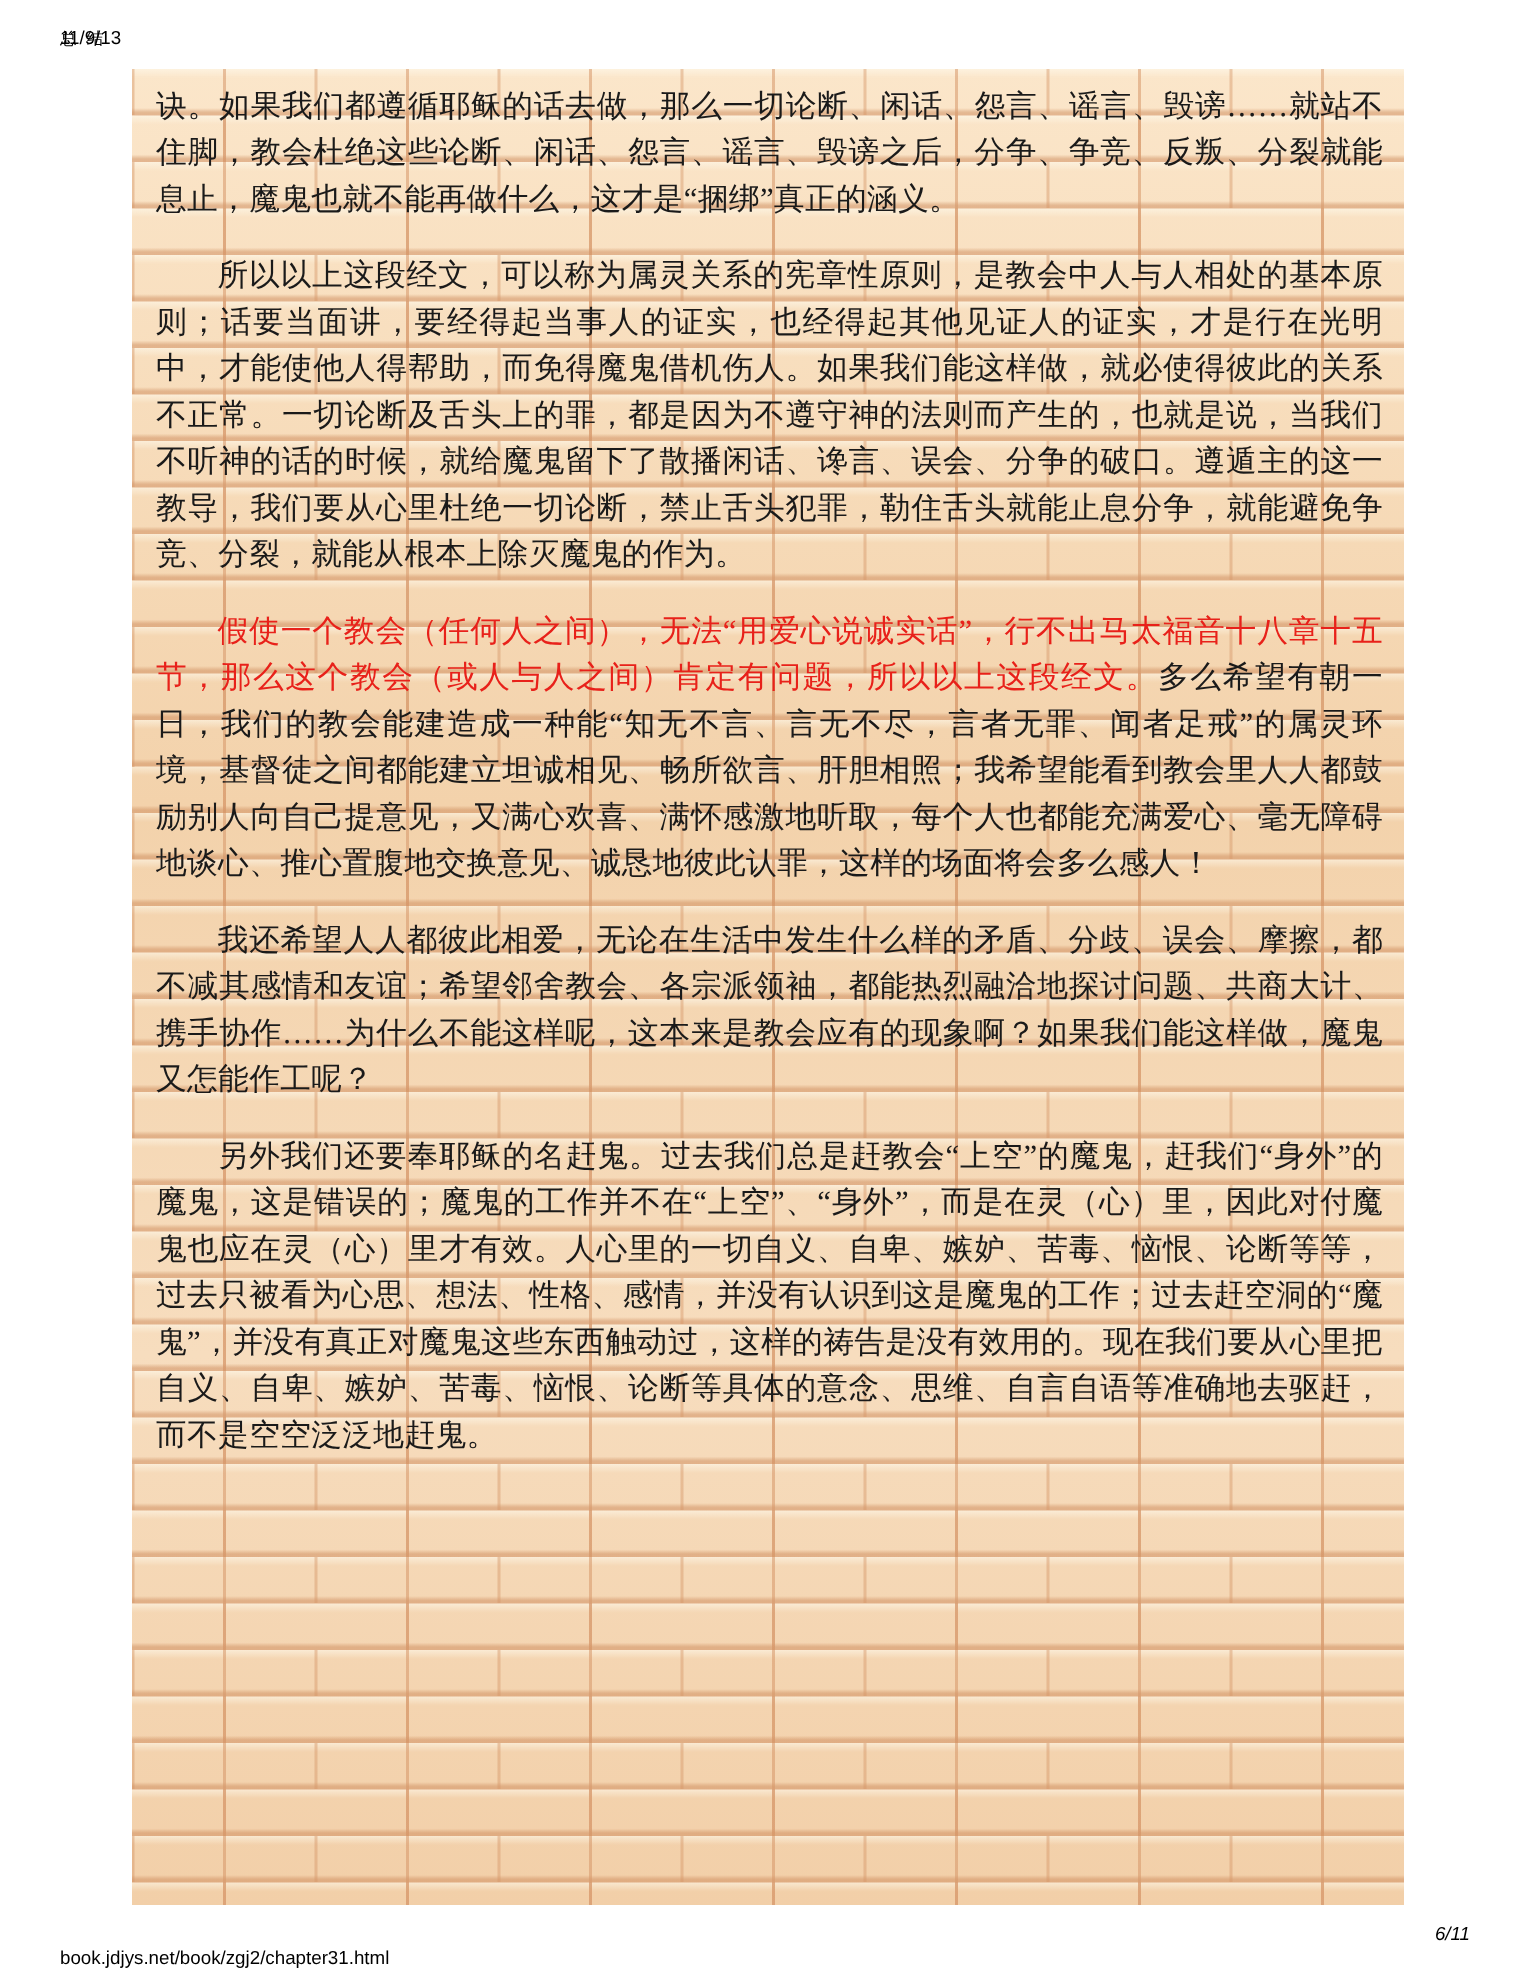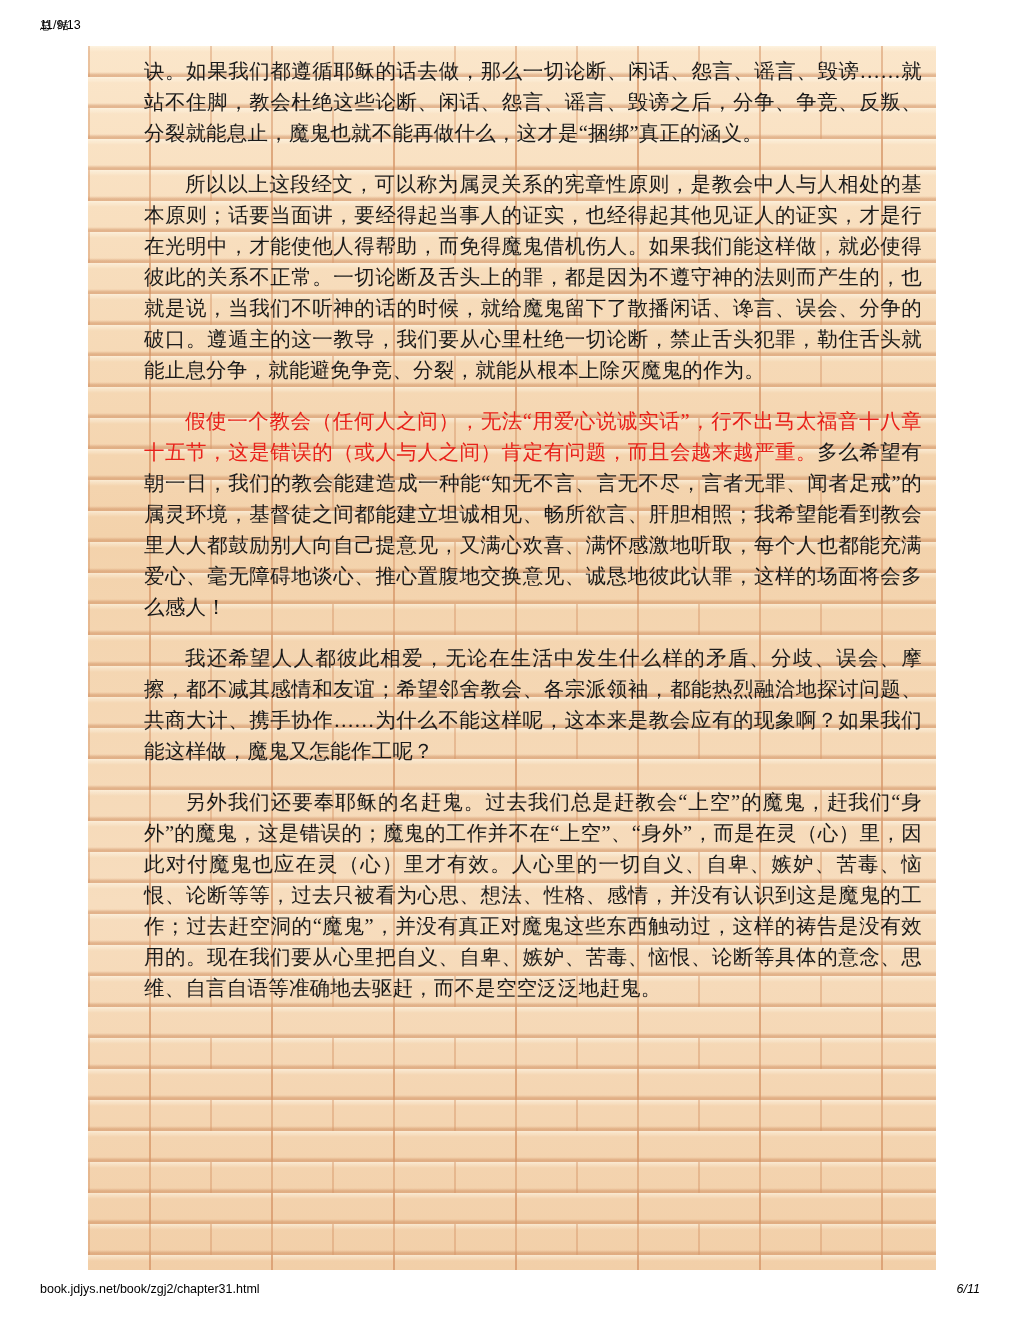--- a/index.html
+++ b/index.html
@@ -53,21 +53,21 @@
     left: 40px;
     right: 40px;
     height: 18px;
     font-family: "Liberation Sans", sans-serif;
     font-size: 12.5px;
     color: #000;
   }
   .print-footer .ftr-url {
     position: absolute;
     left: 0;
-    top: 0;
+    top: 16px;
   }
   .print-footer .ftr-page {
     position: absolute;
     right: 0;
     top: 0;
     font-style: italic;
   }
 
   
   .content {
@@ -133,21 +133,20 @@
     -webkit-mask-image: repeating-linear-gradient(to bottom,
         transparent 0px, transparent 31px, #000 31px, #000 62px);
     mask-image: repeating-linear-gradient(to bottom,
         transparent 0px, transparent 31px, #000 31px, #000 62px);
   }
 
   .doc-body {
     position: relative;
     z-index: 2;
     padding: 10px 14px 10px 16px;
-    margin-left: 40px;
   }
   p.para {
     margin: 0 0 20px 0;
     font-family: "Liberation Serif", serif;
     font-size: 20.5px;
     line-height: 31px;
     text-align: justify;
     text-indent: 2em;
     color: #1a1a1a;
     letter-spacing: 0.2px;
@@ -170,21 +169,21 @@
   </div>
 
   <div class="content">
     <div class="doc-body">
 
       <p class="para first">诀。如果我们都遵循耶稣的话去做，那么一切论断、闲话、怨言、谣言、毁谤……就站不住脚，教会杜绝这些论断、闲话、怨言、谣言、毁谤之后，分争、争竞、反叛、分裂就能息止，魔鬼也就不能再做什么，这才是“捆绑”真正的涵义。</p>
 
 
       <p class="para">所以以上这段经文，可以称为属灵关系的宪章性原则，是教会中人与人相处的基本原则；话要当面讲，要经得起当事人的证实，也经得起其他见证人的证实，才是行在光明中，才能使他人得帮助，而免得魔鬼借机伤人。如果我们能这样做，就必使得彼此的关系不正常。一切论断及舌头上的罪，都是因为不遵守神的法则而产生的，也就是说，当我们不听神的话的时候，就给魔鬼留下了散播闲话、谗言、误会、分争的破口。遵遁主的这一教导，我们要从心里杜绝一切论断，禁止舌头犯罪，勒住舌头就能止息分争，就能避免争竞、分裂，就能从根本上除灭魔鬼的作为。</p>
 
-      <p class="para"><span class="hl-red">假使一个教会（任何人之间），无法“用爱心说诚实话”，行不出马太福音十八章十五节，这是错误的（或人与人之间）肯定有问题，而且会越来越严重。</span><span>多么希望有朝一日，我们的教会能建造成一种能“知无不言、言无不尽，言者无罪、闻者足戒”的属灵环境，基督徒之间都能建立坦诚相见、畅所欲言、肝胆相照；我希望能看到教会里人人都鼓励别人向自己提意见，又满心欢喜、满怀感激地听取，每个人也都能充满爱心、毫无障碍地谈心、推心置腹地交换意见、诚恳地彼此认罪，这样的场面将会多么感人！</span></p>
+      <p class="para"><span class="hl-red">假使一个教会（任何人之间），无法“用爱心说诚实话”，行不出马太福音十八章十五节，那么这个教会（或人与人之间）肯定有问题，所以以上这段经文。</span><span>多么希望有朝一日，我们的教会能建造成一种能“知无不言、言无不尽，言者无罪、闻者足戒”的属灵环境，基督徒之间都能建立坦诚相见、畅所欲言、肝胆相照；我希望能看到教会里人人都鼓励别人向自己提意见，又满心欢喜、满怀感激地听取，每个人也都能充满爱心、毫无障碍地谈心、推心置腹地交换意见、诚恳地彼此认罪，这样的场面将会多么感人！</span></p>
 
       <p class="para">我还希望人人都彼此相爱，无论在生活中发生什么样的矛盾、分歧、误会、摩擦，都不减其感情和友谊；希望邻舍教会、各宗派领袖，都能热烈融洽地探讨问题、共商大计、携手协作……为什么不能这样呢，这本来是教会应有的现象啊？如果我们能这样做，魔鬼又怎能作工呢？</p>
 
 
       <p class="para">另外我们还要奉耶稣的名赶鬼。过去我们总是赶教会“上空”的魔鬼，赶我们“身外”的魔鬼，这是错误的；魔鬼的工作并不在“上空”、“身外”，而是在灵（心）里，因此对付魔鬼也应在灵（心）里才有效。人心里的一切自义、自卑、嫉妒、苦毒、恼恨、论断等等，过去只被看为心思、想法、性格、感情，并没有认识到这是魔鬼的工作；过去赶空洞的“魔鬼”，并没有真正对魔鬼这些东西触动过，这样的祷告是没有效用的。现在我们要从心里把自义、自卑、嫉妒、苦毒、恼恨、论断等具体的意念、思维、自言自语等准确地去驱赶，而不是空空泛泛地赶鬼。</p>
 
     </div>
   </div>
 
   <div class="print-footer">

